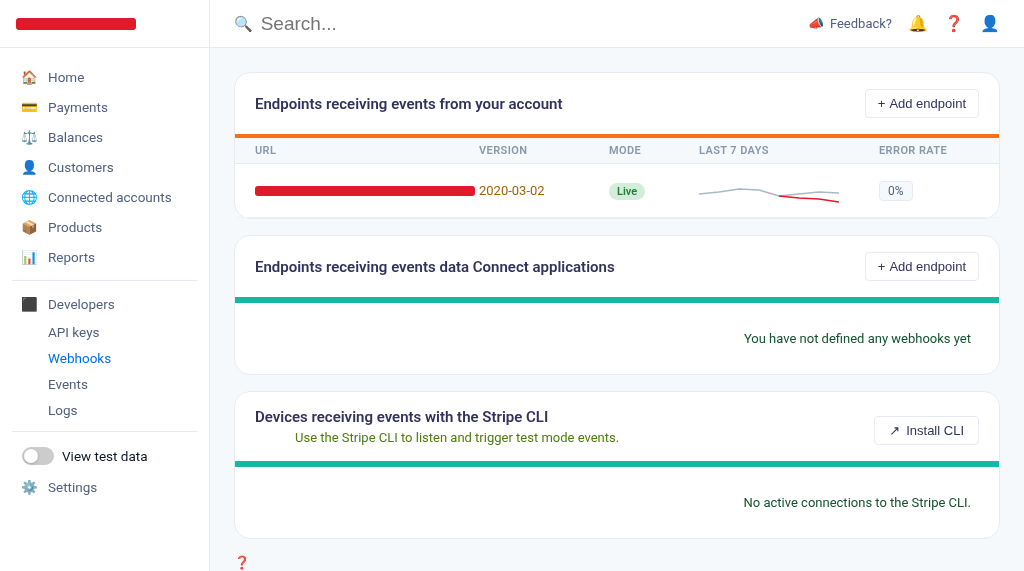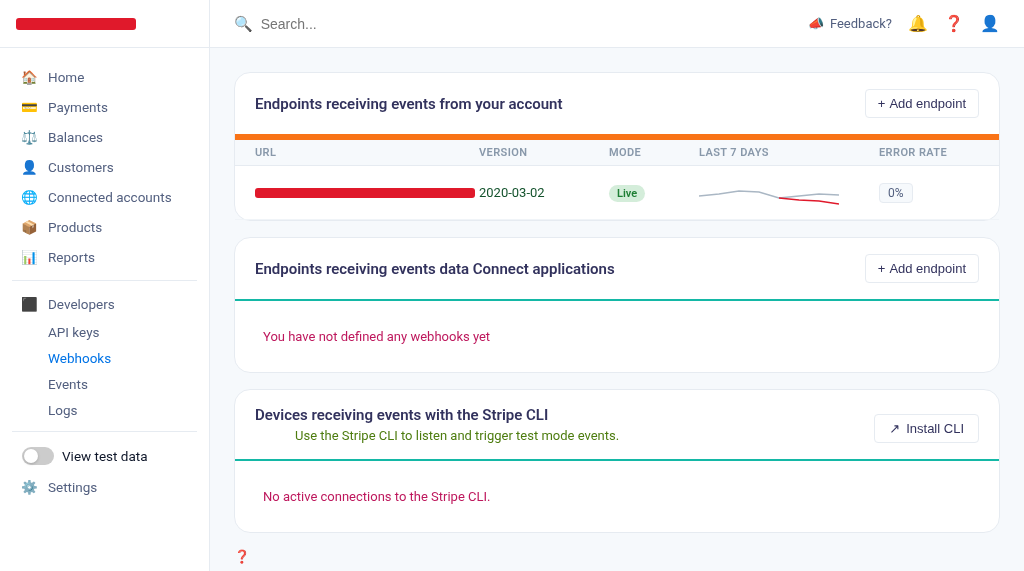--- a/index.html
+++ b/index.html
@@ -77,21 +77,21 @@
       display: flex;
       align-items: center;
       gap: 8px;
       flex: 1;
       max-width: 400px;
     }
     .search-icon-wrap { color: #aab7c4; font-size: 15px; }
     .search-input {
       border: none;
       outline: none;
-      font-size: 14px;
+      font-size: 19px;
       color: #32325d;
       background: transparent;
       width: 100%;
     }
     .topbar-actions {
       display: flex;
       align-items: center;
       gap: 16px;
       margin-left: auto;
       color: #525f7f;
@@ -138,21 +138,21 @@
       cursor: pointer;
       color: #32325d;
       font-weight: 500;
     }
 
     
     .table-header {
       display: grid;
       grid-template-columns: 1fr 130px 90px 180px 100px;
       padding: 6px 20px;
-      border-top: 6px solid #f97316;
+      border-top: 4px solid #f97316;
       border-bottom: 1px solid #e6ebf1;
       background: #f6f9fc;
     }
     .th {
       font-size: 11px;
       font-weight: 600;
       color: #8898aa;
       text-transform: uppercase;
       letter-spacing: 0.4px;
     }
@@ -162,21 +162,21 @@
       padding: 10px 20px;
       align-items: center;
       border-bottom: 1px solid #f0f4f8;
     }
     .url-bar {
       height: 10px;
       width: 220px;
       background: #e0192b;
       border-radius: 3px;
     }
-    .version-cell { font-size: 13px; color: #14532d; }
+    .version-cell { font-size: 13px; color: #a16207; }
     .mode-badge {
       display: inline-flex;
       align-items: center;
       padding: 2px 8px;
       border-radius: 20px;
       font-size: 11px;
       font-weight: 600;
     }
     .mode-live { background: #d4edda; color: #1e7e34; }
     .sparkline {
@@ -190,24 +190,24 @@
       border-radius: 4px;
       font-size: 12px;
       background: #f6f9fc;
       border: 1px solid #e6ebf1;
       color: #525f7f;
     }
 
     
     .empty-state {
       padding: 28px;
-      text-align: left;
-      color: #be185d;
-      font-size: 13px;
-      border-top: 2px solid #14b8a6;
+      text-align: right;
+      color: #14532d;
+      font-size: 13px;
+      border-top: 6px solid #14b8a6;
     }
 
     
     .device-card-header {
       display: flex;
       align-items: flex-end;
       justify-content: space-between;
       padding: 16px 20px;
     }
     .device-title-block {}

